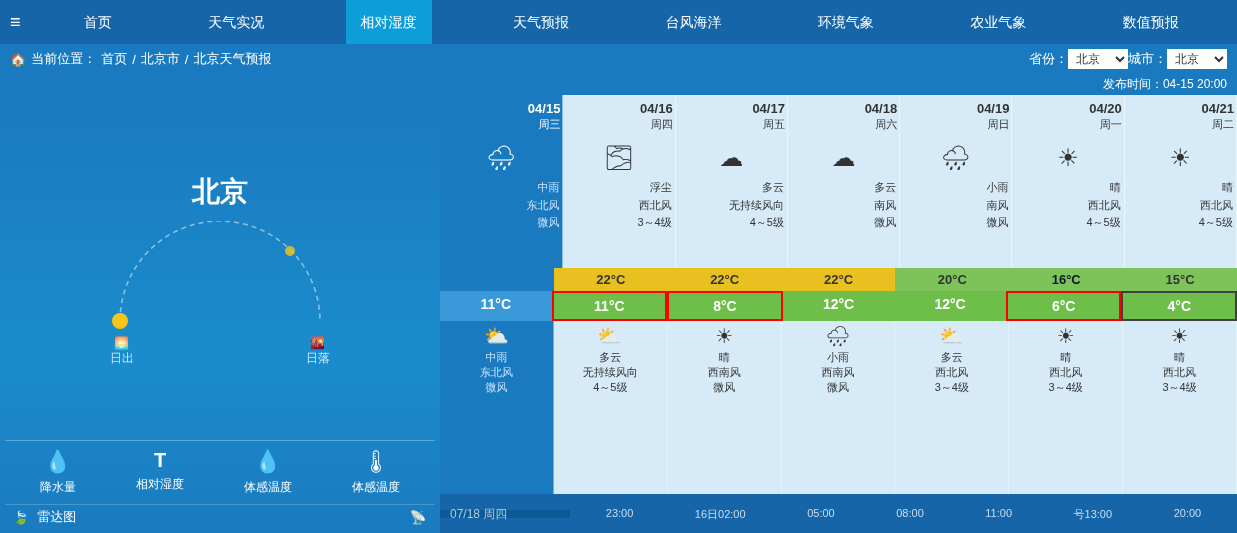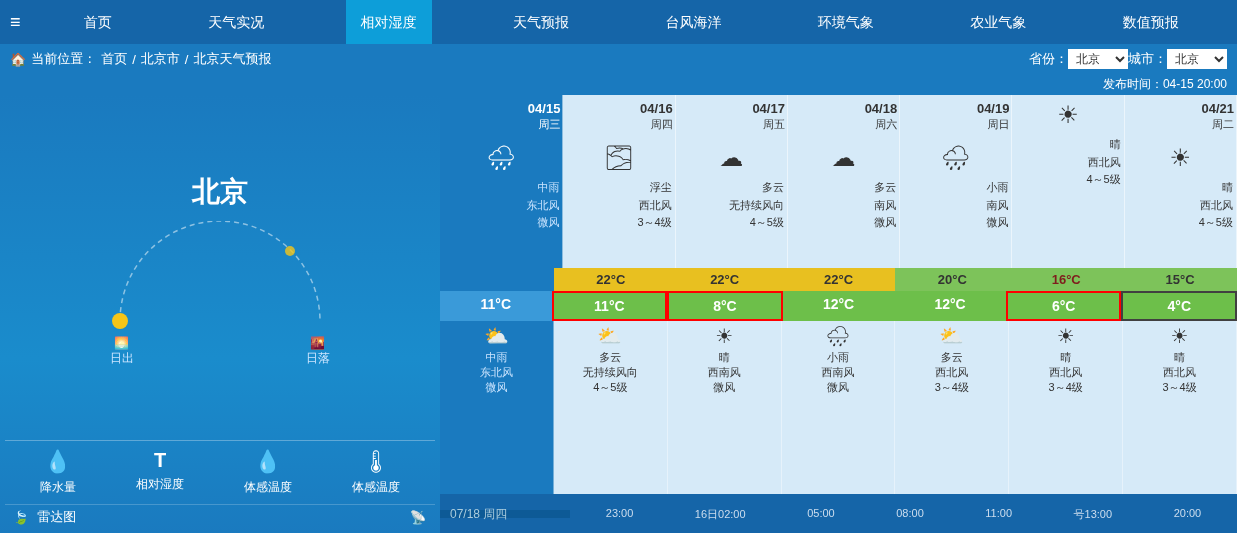--- a/index.html
+++ b/index.html
@@ -415,20 +415,23 @@
         <div class="day-col other">
     <div class="day-header">
       04/19<br><span class="weekday">周日</span>
     </div>
     <div class="weather-icon-cell">🌧</div>
     <div class="weather-desc">小雨</div>
     <div class="wind-desc">南风</div>
     <div class="wind-desc">微风</div>
   </div>
         <div class="day-col other">
+    <div class="day-header">
+      04/20<br><span class="weekday">周一</span>
+    </div>
     <div class="weather-icon-cell">☀</div>
     <div class="weather-desc">晴</div>
     <div class="wind-desc">西北风</div>
     <div class="wind-desc">4～5级</div>
   </div>
         <div class="day-col other">
     <div class="day-header">
       04/21<br><span class="weekday">周二</span>
     </div>
     <div class="weather-icon-cell">☀</div>
@@ -437,21 +440,21 @@
     <div class="wind-desc">4～5级</div>
   </div>
       </div>
 
     <div class="high-temp-row" id="high-temp-row">
     <div class="high-temp-cell" style="background: rgb(26, 122, 191); color: white;"></div>
         <div class="high-temp-cell" style="background: rgb(232, 192, 32); color: rgb(51, 51, 51);">22°C</div>
         <div class="high-temp-cell" style="background: rgb(232, 192, 32); color: rgb(51, 51, 51);">22°C</div>
         <div class="high-temp-cell" style="background: rgb(232, 192, 32); color: rgb(51, 51, 51);">22°C</div>
         <div class="high-temp-cell" style="background: rgb(125, 195, 90); color: rgb(51, 51, 51);">20°C</div>
-        <div class="high-temp-cell" style="background: rgb(125, 195, 90); color: #7f1d1d;">16°C</div>
+        <div class="high-temp-cell" style="background: rgb(125, 195, 90); color: #0f172a;">16°C</div>
         <div class="high-temp-cell" style="background: rgb(125, 195, 90); color: rgb(51, 51, 51);">15°C</div>
       </div>
 
     <div class="low-temp-row" id="low-temp-row">
     <div class="low-temp-cell" style="background: rgb(58, 154, 217); color: white;">11°C</div>
         <div class="low-temp-cell" style="background: rgb(109, 191, 74); color: white; border: 2px solid red;">11°C</div>
         <div class="low-temp-cell" style="background: rgb(109, 191, 74); color: white; border: 2px solid red;">8°C</div>
         <div class="low-temp-cell" style="background: rgb(109, 191, 74); color: white;">12°C</div>
         <div class="low-temp-cell" style="background: rgb(109, 191, 74); color: white;">12°C</div>
         <div class="low-temp-cell" style="background: rgb(109, 191, 74); color: white; border: 2px solid red;">6°C</div>

